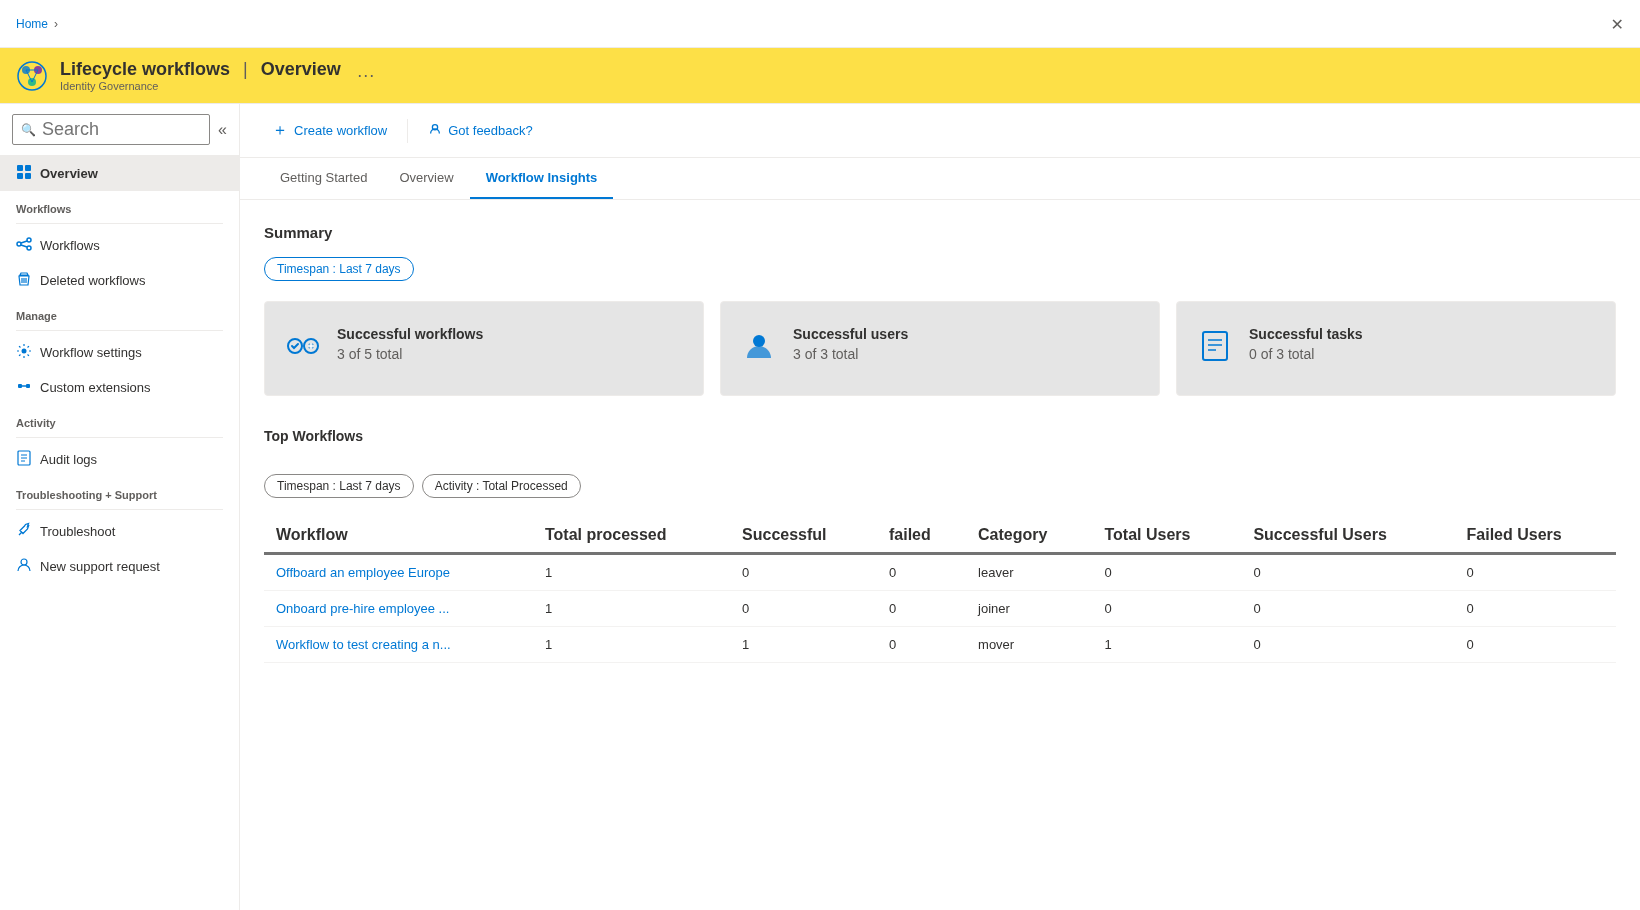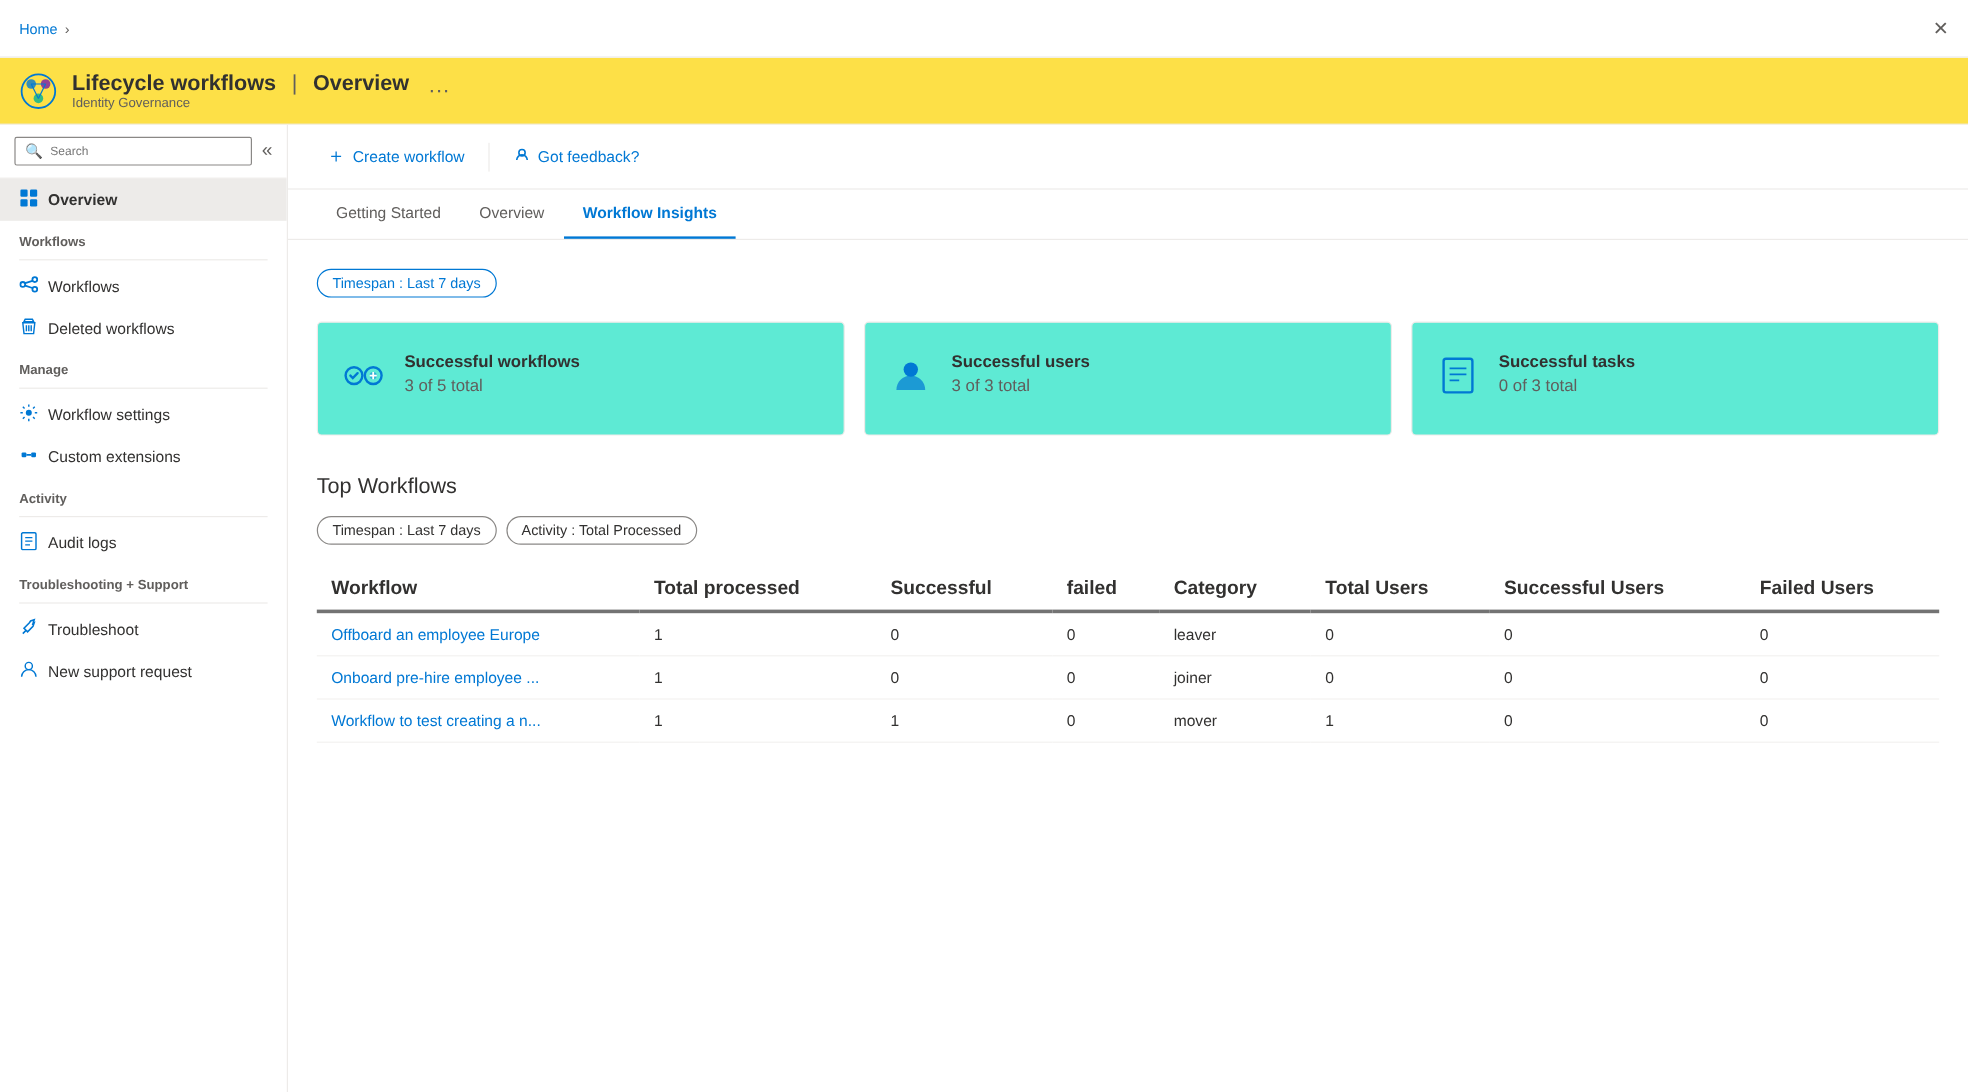--- a/index.html
+++ b/index.html
@@ -98,21 +98,21 @@
       align-items: center;
       border: 1px solid #8a8886;
       border-radius: 2px;
       padding: 4px 8px;
       flex: 1;
       gap: 6px;
     }
     .sidebar-search input {
       border: none;
       outline: none;
-      font-size: 10px;
+      font-size: 18px;
       width: 100%;
       color: #323130;
     }
     .sidebar-search-icon { color: #605e5c; font-size: 12px; }
     .sidebar-collapse-btn {
       background: none;
       border: none;
       cursor: pointer;
       font-size: 16px;
       color: #605e5c;
@@ -231,44 +231,44 @@
       margin-bottom: 32px;
     }
     .stat-card {
       flex: 1;
       border: 1px solid #edebe9;
       border-radius: 4px;
       padding: 24px 20px;
       display: flex;
       align-items: flex-start;
       gap: 16px;
-      background: #5eead4;
+      background: #e5e5e5;
     }
     .stat-card-icon {
       font-size: 28px;
       color: #0078d4;
       margin-top: 2px;
       flex-shrink: 0;
     }
     .stat-card-label {
       font-size: 14px;
       font-weight: 600;
       color: #323130;
       margin-bottom: 4px;
     }
     .stat-card-value {
       font-size: 14px;
       color: #605e5c;
     }
 
     
     .top-workflows-header {
-      font-size: 18px;
-      font-weight: 400;
-      margin-bottom: 14px;
+      font-size: 14px;
+      font-weight: 700;
+      margin-bottom: 30px;
     }
     .filter-badges {
       display: flex;
       gap: 8px;
       margin-bottom: 20px;
     }
     .filter-badge {
       display: inline-flex;
       align-items: center;
       padding: 4px 12px;
@@ -467,20 +467,21 @@
         <span>Overview</span>
       </a>
       <a class="tab active">
         <span>Workflow Insights</span>
       </a>
     </div>
 
     <div class="content-area">
 
       
+      <div class="section-title">Summary</div>
 
       <div class="timespan-badge">Timespan : Last 7 days</div>
 
       
       <div class="stat-cards">
 
         <div class="stat-card">
           <div class="stat-card-icon">
             <svg width="36" height="36" viewBox="0 0 36 36" fill="none">
               <circle cx="10" cy="18" r="7" stroke="#0078d4" stroke-width="2"></circle>

